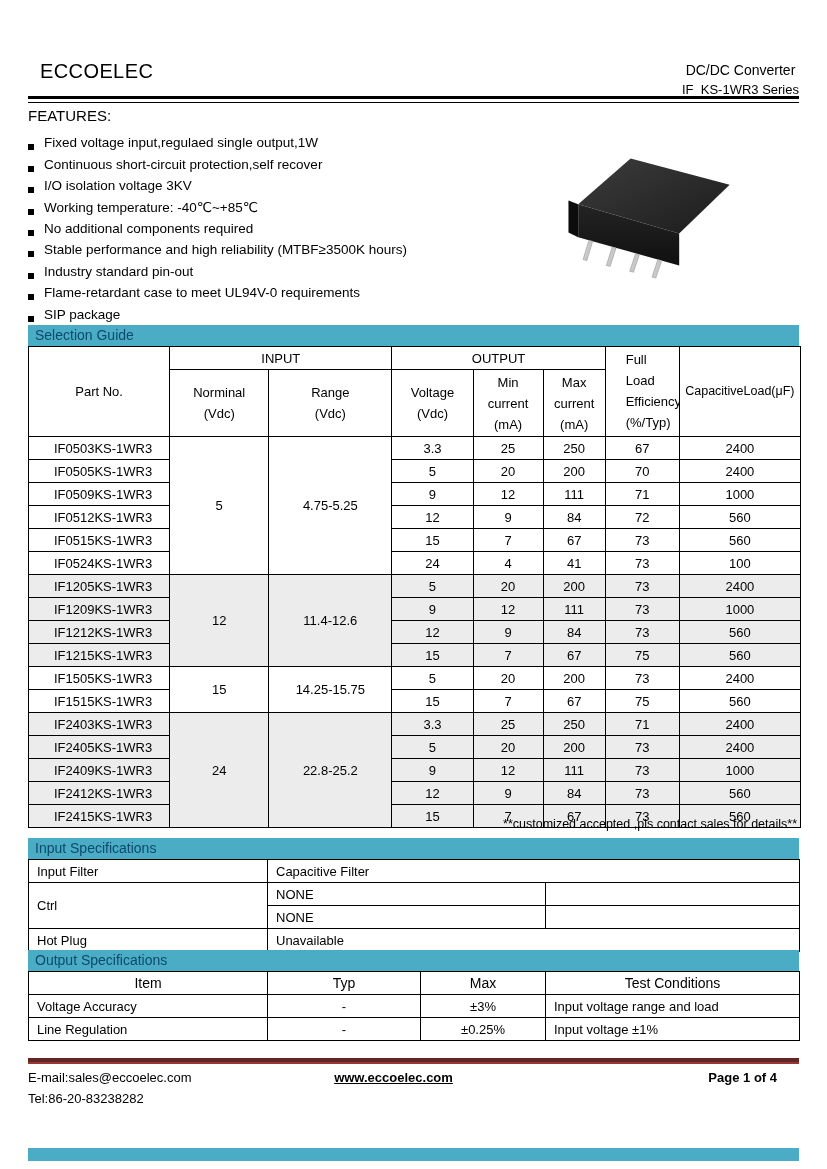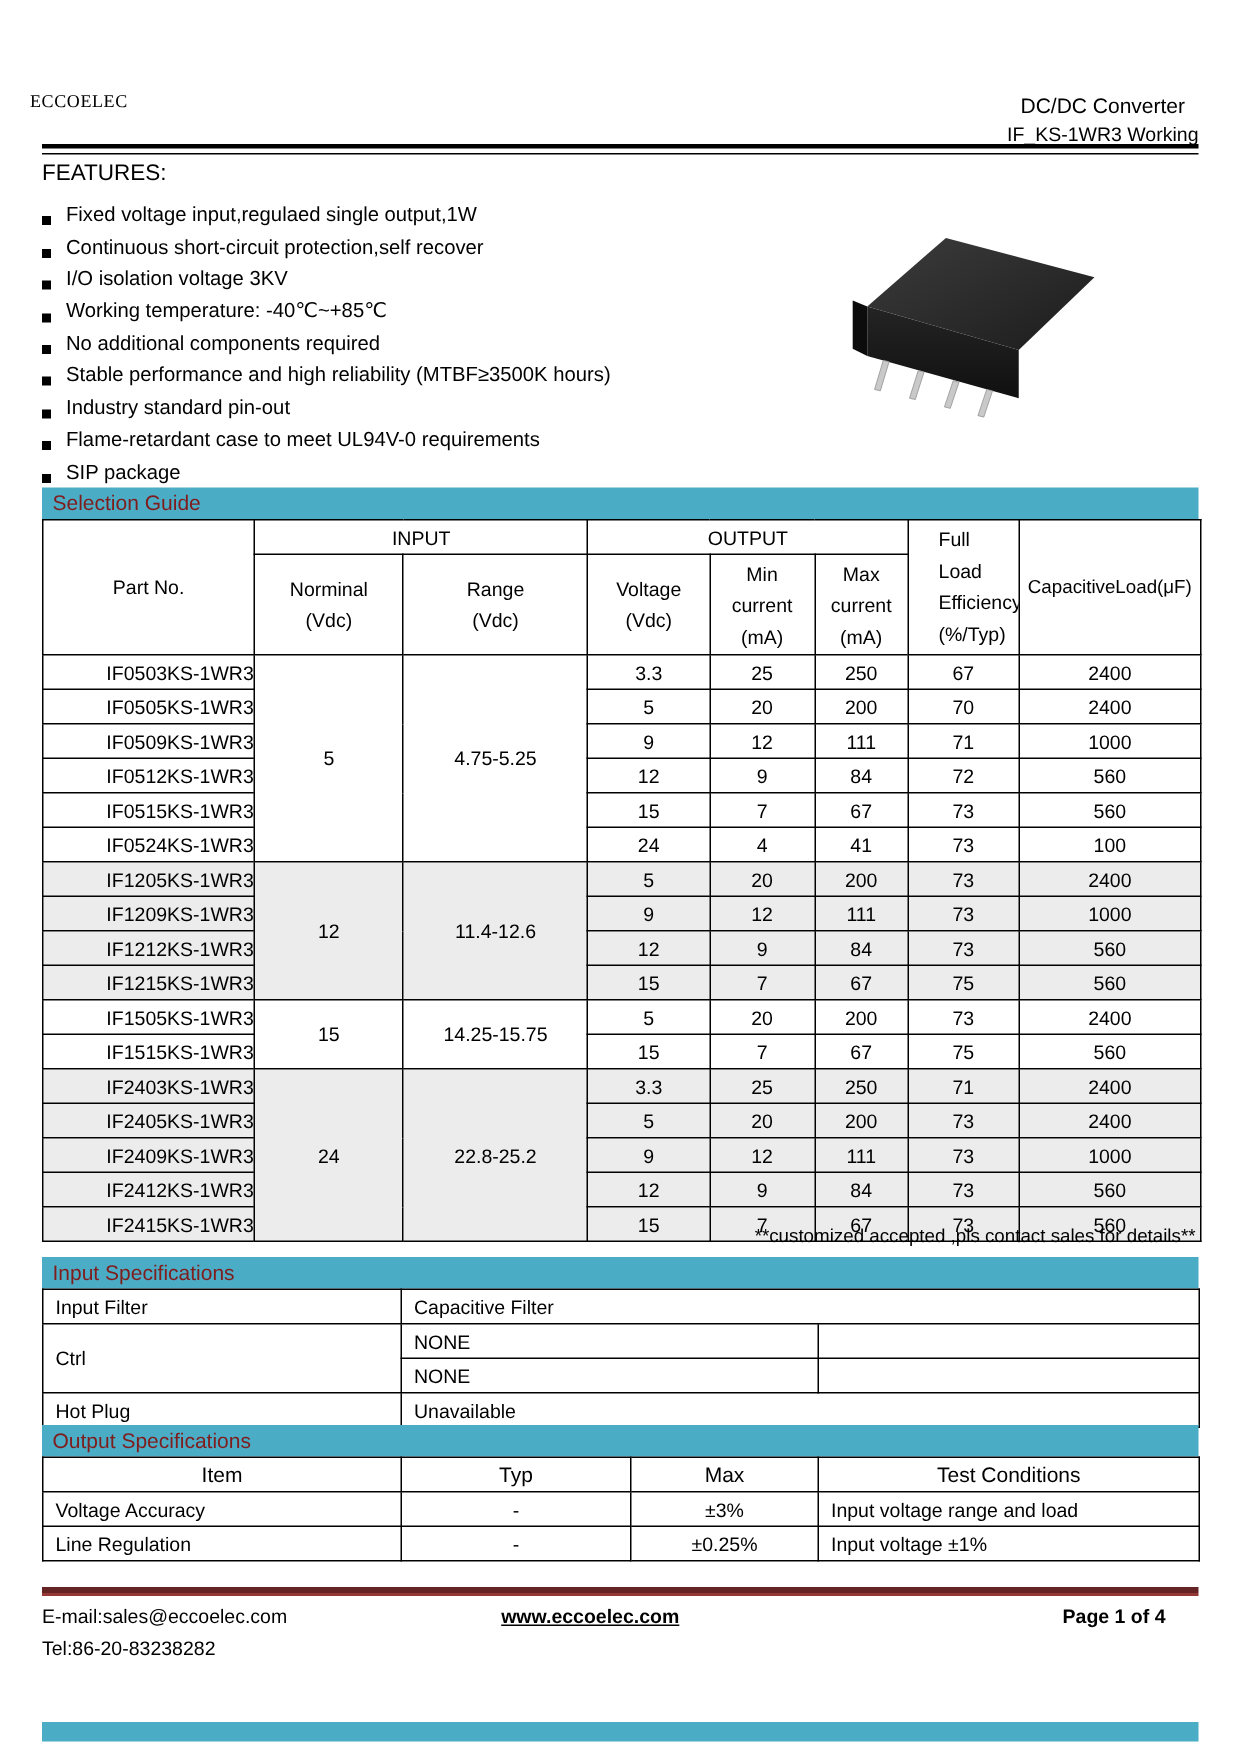--- a/index.html
+++ b/index.html
@@ -3,49 +3,49 @@
 <meta charset="utf-8">
 <style>
   html,body{margin:0;padding:0;}
   body{
     width:827px;height:1169px;background:#ffffff;position:relative;
     font-family:"Liberation Sans","DejaVu Sans",sans-serif;color:#000;
     -webkit-font-smoothing:antialiased;
   }
   .abs{position:absolute;}
   
-  .brand{left:20px;top:60px;font-size:12px;letter-spacing:.4px;font-family:Liberation Serif, serif;}
+  .brand{left:40px;top:60px;font-size:20px;letter-spacing:.4px;}
   .hdr-right{right:28px;top:60px;text-align:center;line-height:20px;}
   .hdr-product{font-size:14px;}
   .hdr-series{font-size:13px;}
   .header-rule{left:28px;right:28px;top:96px;height:3px;border-top:3px solid #000;border-bottom:1px solid #000;}
   
   .features-title{left:28px;top:107px;font-size:15px;}
   .features-list{left:28px;top:129px;list-style:none;margin:0;padding:0;}
   .features-list li{display:flex;align-items:flex-end;height:21.4px;font-size:13.5px;}
   .features-list .bullet{width:6px;height:6px;background:#000;margin-right:10px;flex:0 0 6px;}
   
   .photo{left:560px;top:146px;width:182px;height:134px;}
   
-  .banner{left:28px;right:28px;height:21px;font-size:14px;line-height:21px;padding-left:7px;box-sizing:border-box;color:#7f1d1d;}
+  .banner{left:28px;right:28px;height:21px;font-size:14px;line-height:21px;padding-left:7px;box-sizing:border-box;color:#0c4a6e;}
   .banner-selection{top:325px;}
   .banner-input{top:838px;}
   .banner-output{top:950px;}
   
   table{border-collapse:collapse;table-layout:fixed;font-size:13px;}
   .sel-table{left:28px;top:346px;width:773px;}
   .sel-table th,.sel-table td{border:1px solid #000;padding:0;overflow:hidden;}
   .sel-table th{font-weight:400;vertical-align:middle;line-height:21px;}
   .sel-table thead tr:first-child th{height:22px;}
   .sel-table thead tr:last-child th{height:66px;}
   .sel-table th.c-eff{vertical-align:top;text-align:left;padding:2px 7px 0 20px;}
   .sel-table th.c-eff .jline{text-align:justify;text-align-last:justify;}
   .sel-table th.c-cap{font-size:12.5px;}
   .sel-table tbody td{height:22px;text-align:center;}
-  .sel-table tbody td.part{text-align:right;padding-left:8px;}
+  .sel-table tbody td.part{text-align:center;padding-left:8px;}
   .sel-table tbody tr.shaded td{background:#ececec;}
   .custom-note{right:30px;top:817px;font-size:12.5px;}
   .spec-table{left:28px;width:672px;}
   .spec-table th,.spec-table td{border:1px solid #000;padding:0 0 0 8px;height:22px;text-align:left;vertical-align:middle;}
   .input-table{top:859px;}
   .output-table{top:971px;}
   .output-table th{font-weight:400;font-size:14px;text-align:center;padding:0;}
   .output-table td.ctr{text-align:center;padding:0;}
   
   .footer-rule{left:28px;right:28px;top:1058px;height:0;border-top:4px solid #632423;border-bottom:2px solid #953735;}
@@ -56,21 +56,21 @@
   .bottom-bar{left:28px;right:28px;top:1148px;height:13px;}
 </style>
 </head>
 <body>
 
 <div>
 
   <div class="abs brand">ECCOELEC</div>
   <div class="abs hdr-right">
     <div class="hdr-product">DC/DC Converter</div>
-    <div class="hdr-series">IF_KS-1WR3 Working</div>
+    <div class="hdr-series">IF_KS-1WR3 Series</div>
   </div>
   <div class="abs header-rule"></div>
 
   <div class="abs features-title">FEATURES:</div>
   <ul class="abs features-list" id="features-list">
       <li>
         <span class="bullet"></span>
         <span>Fixed voltage input,regulaed single output,1W</span>
       </li>
       <li>

